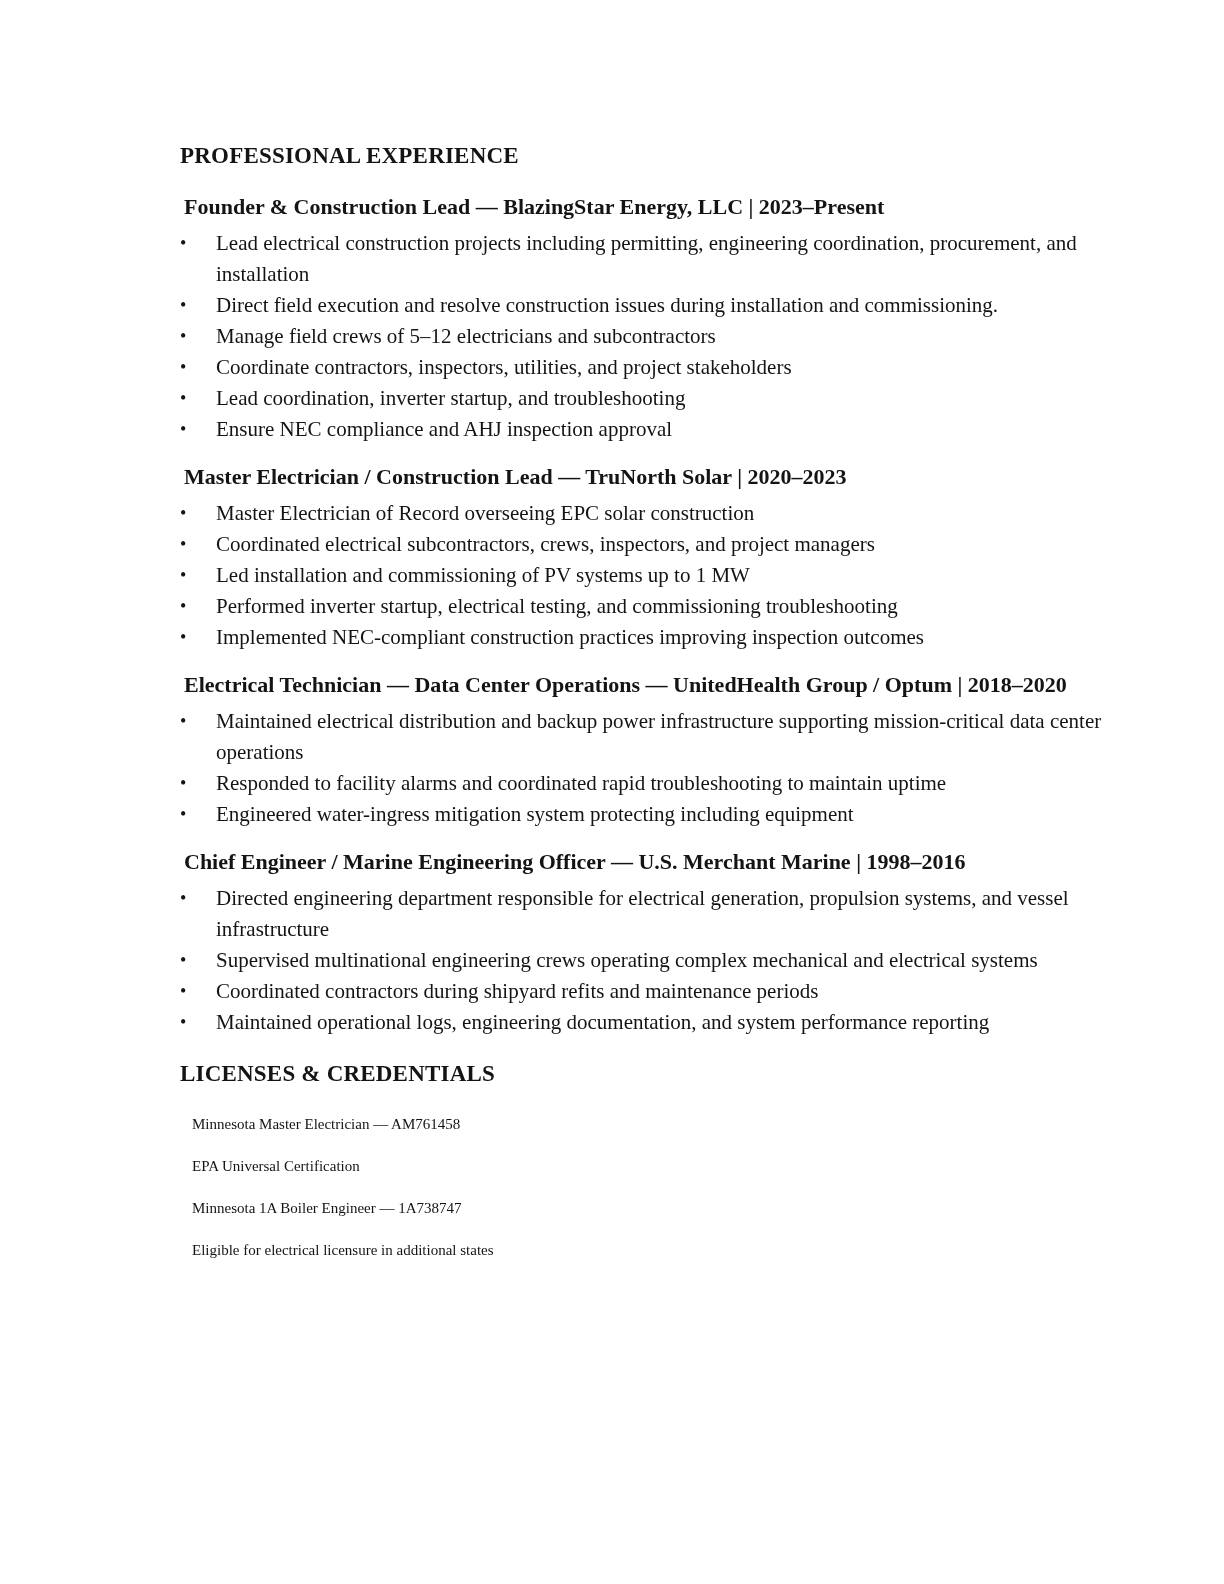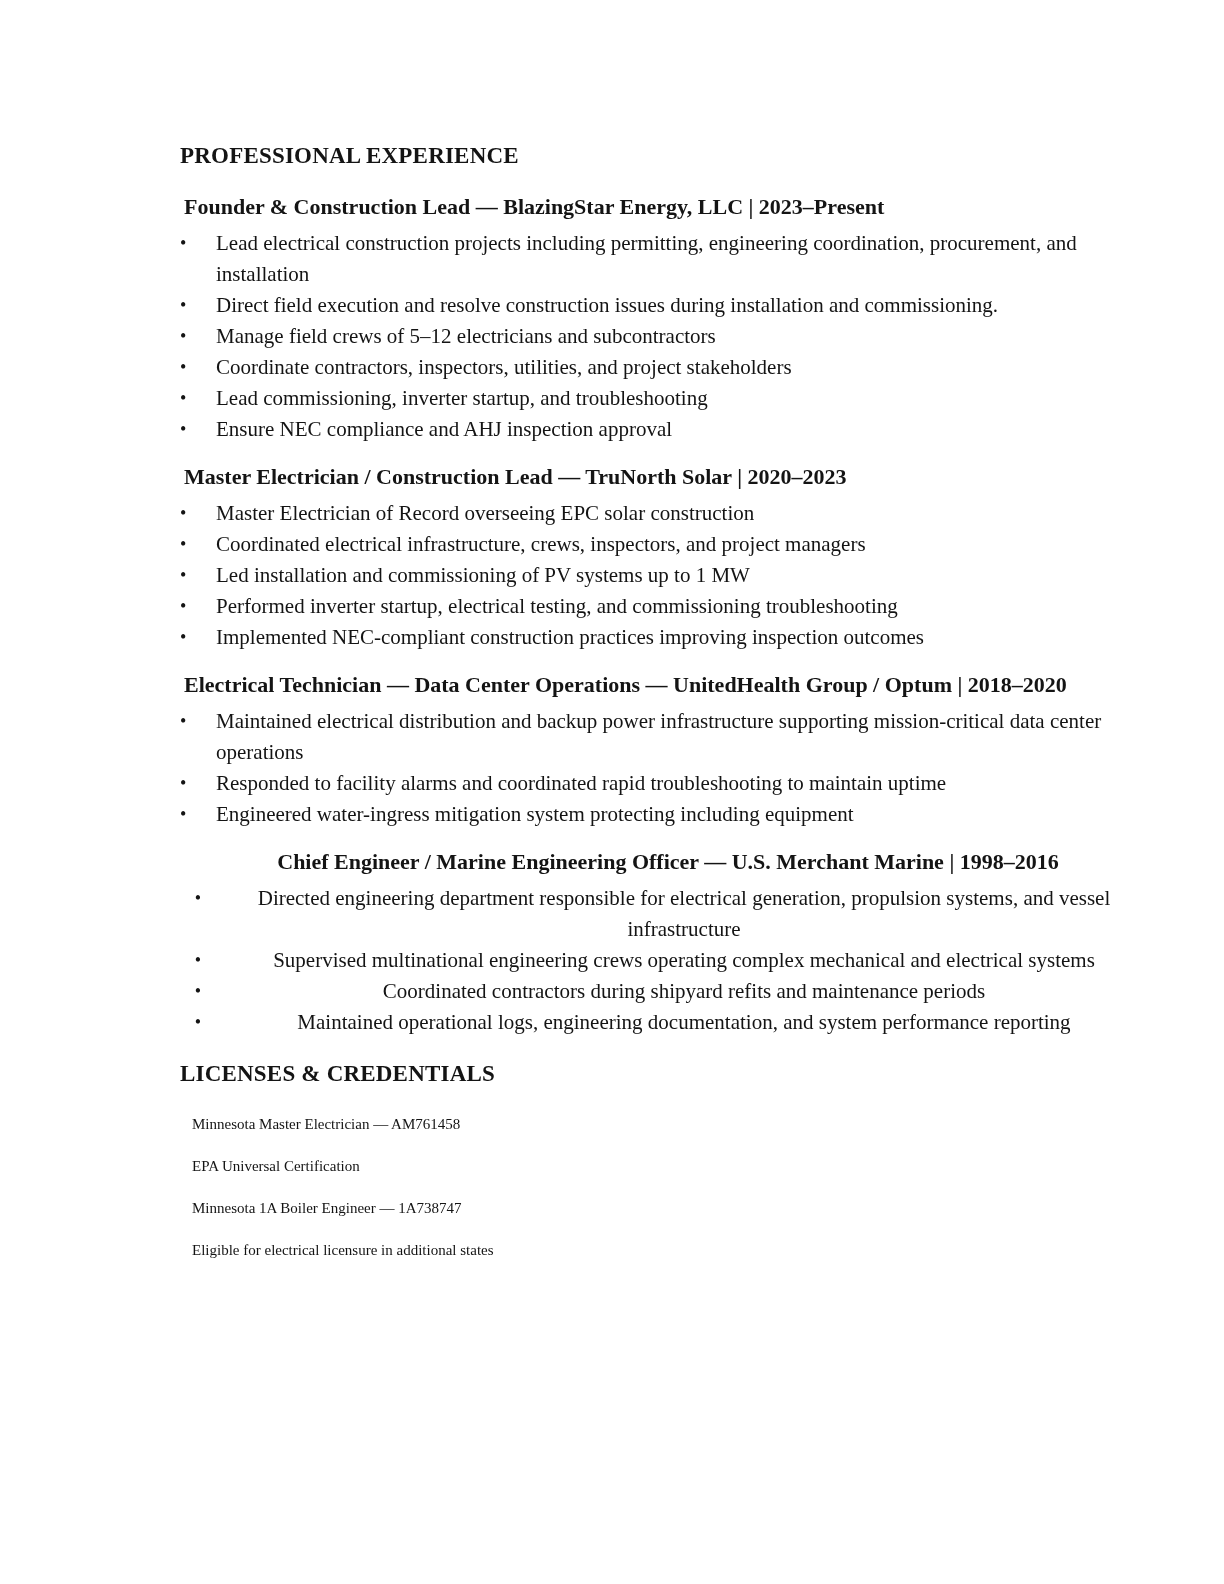--- a/index.html
+++ b/index.html
@@ -24,21 +24,21 @@
   .section { margin: 0; }
   .section + .section { margin-top: 20px; }
   .section-title {
     font-size: 23px;
     line-height: 31px;
     font-weight: 700;
     margin: 0 0 20px 0;
     letter-spacing: 0.2px;
   }
   .job { margin: 0 0 16px 0; }
-  .job:last-child { margin-bottom: 0; text-align: center; }
+  .job:last-child { margin-bottom: 0; }
   .job-heading {
     font-size: 22px;
     line-height: 31px;
     font-weight: 700;
     margin: 0 0 6px 4px;
   }
   ul.bullets {
     list-style: none;
     margin: 0;
     padding: 0;
@@ -81,38 +81,38 @@
             <li class="bullet">
               <span class="marker">•</span>
               <span class="btext">Manage field crews of 5–12 electricians and subcontractors</span>
             </li>
             <li class="bullet">
               <span class="marker">•</span>
               <span class="btext">Coordinate contractors, inspectors, utilities, and project stakeholders</span>
             </li>
             <li class="bullet">
               <span class="marker">•</span>
-              <span class="btext">Lead commissioning, inverter startup, and troubleshooting</span>
+              <span class="btext">Lead coordination, inverter startup, and troubleshooting</span>
             </li>
             <li class="bullet">
               <span class="marker">•</span>
               <span class="btext">Ensure NEC compliance and AHJ inspection approval</span>
             </li>
           </ul>
         </div>
         <div class="job">
           <h3 class="job-heading">Master Electrician / Construction Lead — TruNorth Solar | 2020–2023</h3>
           <ul class="bullets">
             <li class="bullet">
               <span class="marker">•</span>
               <span class="btext">Master Electrician of Record overseeing EPC solar construction</span>
             </li>
             <li class="bullet">
               <span class="marker">•</span>
-              <span class="btext">Coordinated electrical infrastructure, crews, inspectors, and project managers</span>
+              <span class="btext">Coordinated electrical subcontractors, crews, inspectors, and project managers</span>
             </li>
             <li class="bullet">
               <span class="marker">•</span>
               <span class="btext">Led installation and commissioning of PV systems up to 1 MW</span>
             </li>
             <li class="bullet">
               <span class="marker">•</span>
               <span class="btext">Performed inverter startup, electrical testing, and commissioning troubleshooting</span>
             </li>
             <li class="bullet">

